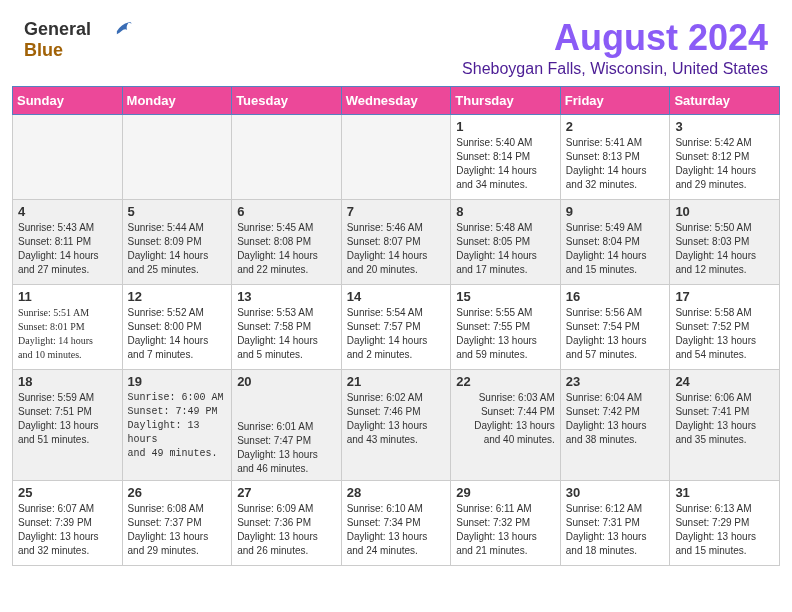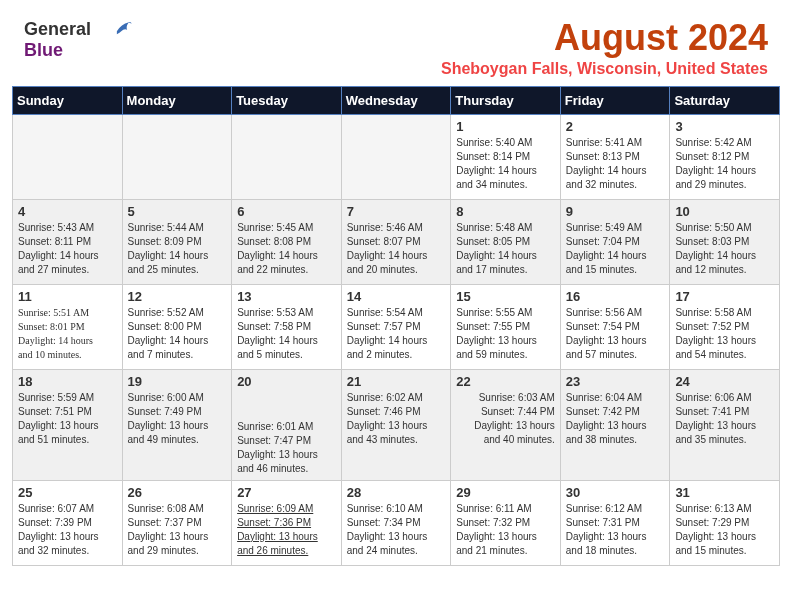--- a/index.html
+++ b/index.html
@@ -24,37 +24,37 @@
       display: flex;
       align-items: center;
       gap: 18px;
     }
     .title-block {
       text-align: right;
     }
     .title-block h1 {
       font-size: 36px;
       font-weight: bold;
-      color: #c2410c;
+      color: #8b5cf6;
       line-height: 1.1;
     }
     .title-block h2 {
       font-size: 16px;
-      font-weight: bold;
-      color: #ef4444;
+      font-weight: normal;
+      color: #4c1d95;
       margin-top: 2px;
     }
     .calendar {
       margin: 0 12px 10px 12px;
       border-collapse: collapse;
       width: calc(100% - 24px);
       table-layout: fixed;
     }
     .calendar th {
-      background: #0f172a;
+      background: #ec4899;
       color: #fff;
       font-size: 13px;
       font-weight: bold;
       padding: 6px 4px;
       text-align: left;
       border: 1px solid #5580c0;
     }
     .calendar td {
       vertical-align: top;
       padding: 4px 5px;
@@ -92,21 +92,21 @@
 <div class="header">
   <div class="logo">
     <div class="logo-row">
       <span style="font-size:18px;font-weight:bold;color:#333;">General</span>
       <svg width="22" height="22" viewBox="0 0 30 30" style="margin-left:2px;">
         <path d="M8,18 Q14,8 24,6 Q20,12 22,16 Q18,14 14,18 Q12,20 8,22 Z" fill="#3a6db5"></path>
         <path d="M22,6 Q28,4 28,8 Q26,6 22,6Z" fill="#3a6db5"></path>
       </svg>
     </div>
     <div>
-      <span style="font-size:18px;font-weight:bold;color:#701a75;">Blue</span>
+      <span style="font-size:18px;font-weight:bold;color:#a16207;">Blue</span>
     </div>
   </div>
   <div class="title-block">
     <h1>August 2024</h1>
     <h2>Sheboygan Falls, Wisconsin, United States</h2>
   </div>
 </div>
 
 <table class="calendar">
   <thead>
@@ -180,21 +180,21 @@
         <td>
           <span class="day-num">8</span>
           <div class="day-info" style="white-space: pre-line;">Sunrise: 5:48 AM
 Sunset: 8:05 PM
 Daylight: 14 hours
 and 17 minutes.</div>
         </td>
         <td>
           <span class="day-num">9</span>
           <div class="day-info" style="white-space: pre-line;">Sunrise: 5:49 AM
-Sunset: 7:04 PM
+Sunset: 8:04 PM
 Daylight: 14 hours
 and 15 minutes.</div>
         </td>
         <td>
           <span class="day-num">10</span>
           <div class="day-info" style="white-space: pre-line;">Sunrise: 5:50 AM
 Sunset: 8:03 PM
 Daylight: 14 hours
 and 12 minutes.</div>
         </td>
@@ -253,21 +253,21 @@
       <tr class="row-shaded">
         <td>
           <span class="day-num">18</span>
           <div class="day-info" style="white-space: pre-line;">Sunrise: 5:59 AM
 Sunset: 7:51 PM
 Daylight: 13 hours
 and 51 minutes.</div>
         </td>
         <td>
           <span class="day-num">19</span>
-          <div class="day-info" style="white-space: pre-line;">Sunrise: 6:00 AM
+          <div class="day-info" style="white-space: pre-line; font-family: Liberation Mono, monospace;">Sunrise: 6:00 AM
 Sunset: 7:49 PM
 Daylight: 13 hours
 and 49 minutes.</div>
         </td>
         <td>
           <span class="day-num">20</span>
           <div class="day-info" style="white-space: pre-line; margin-top: 31px;">Sunrise: 6:01 AM
 Sunset: 7:47 PM
 Daylight: 13 hours
 and 46 minutes.</div>
@@ -311,21 +311,21 @@
         </td>
         <td>
           <span class="day-num">26</span>
           <div class="day-info" style="white-space: pre-line;">Sunrise: 6:08 AM
 Sunset: 7:37 PM
 Daylight: 13 hours
 and 29 minutes.</div>
         </td>
         <td>
           <span class="day-num">27</span>
-          <div class="day-info" style="white-space: pre-line; text-decoration: underline;">Sunrise: 6:09 AM
+          <div class="day-info" style="white-space: pre-line;">Sunrise: 6:09 AM
 Sunset: 7:36 PM
 Daylight: 13 hours
 and 26 minutes.</div>
         </td>
         <td>
           <span class="day-num">28</span>
           <div class="day-info" style="white-space: pre-line;">Sunrise: 6:10 AM
 Sunset: 7:34 PM
 Daylight: 13 hours
 and 24 minutes.</div>

